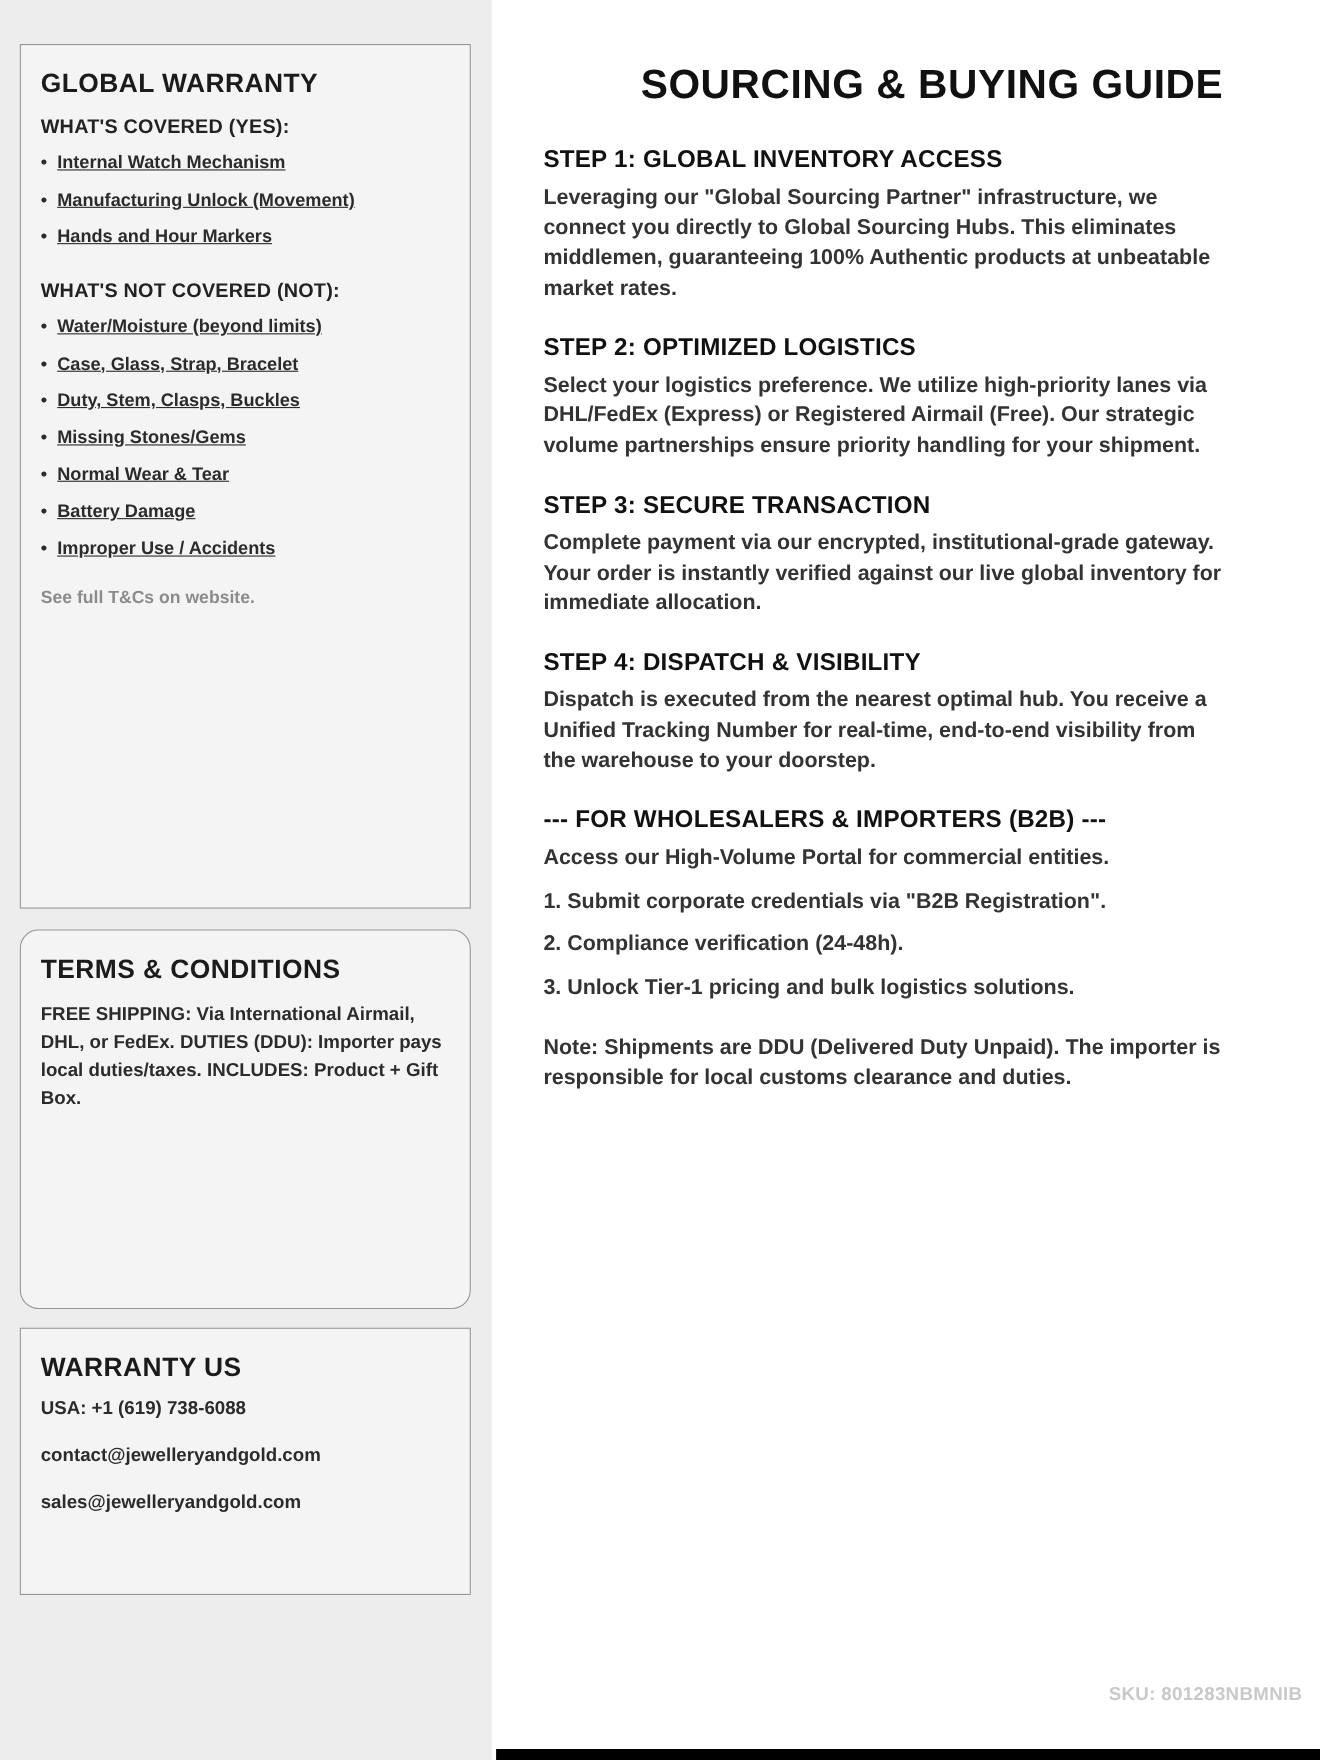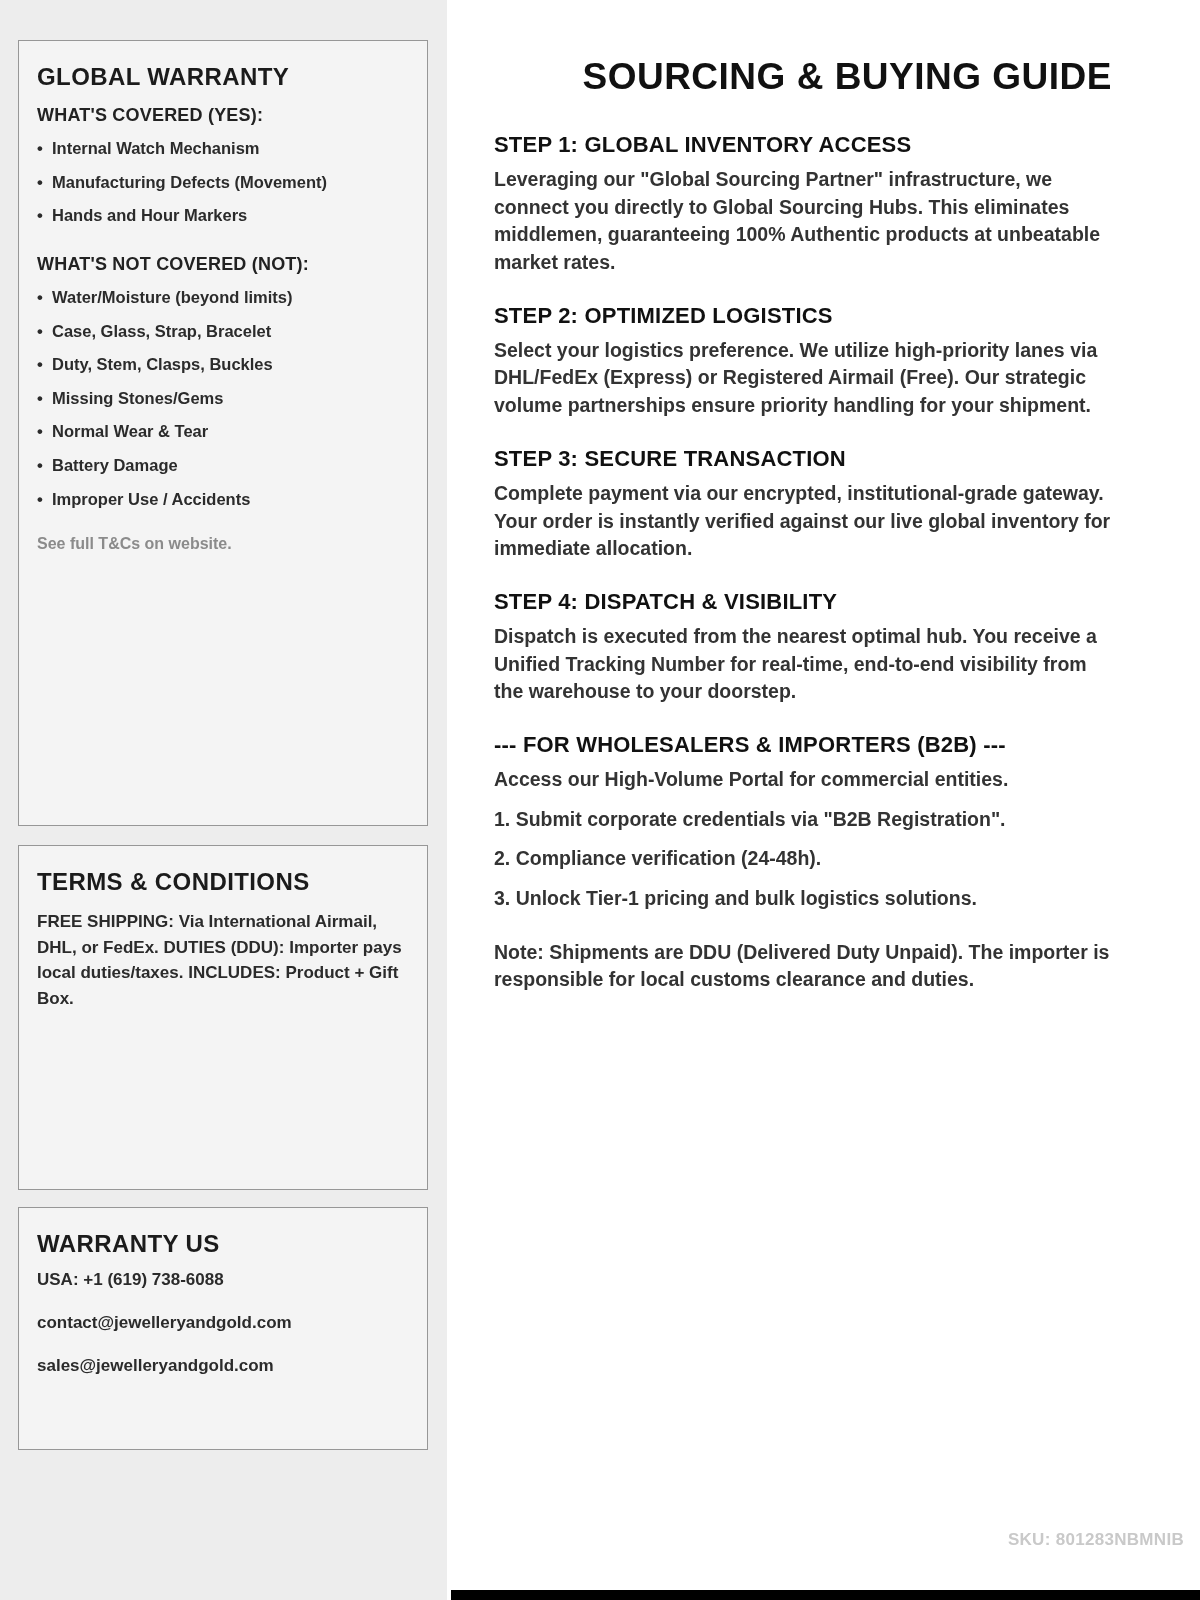--- a/index.html
+++ b/index.html
@@ -19,38 +19,38 @@
   }
   .panel {
     position: absolute;
     left: 18px;
     width: 410px;
     background: #f4f4f4;
     border: 1px solid #979797;
     padding: 22px 18px;
   }
   .panel-warranty { top: 40px;  height: 786px; }
-  .panel-terms    { top: 845px; height: 345px; }
+  .panel-terms    { top: 845px; height: 345px; border-radius: 17px; }
   .panel-contact  { top: 1207px; height: 243px; }
 
   .panel-title {
     font-size: 24px;
     font-weight: 800;
     color: #1b1b1b;
     letter-spacing: 0.4px;
     margin-bottom: 12px;
   }
   .sub-head {
     font-size: 18px;
     font-weight: 800;
     color: #222222;
     margin: 14px 0 12px 0;
     letter-spacing: 0.2px;
   }
-  .bullet-list { list-style: none; }
+  .bullet-list { list-style: none; text-decoration: underline; }
   .bullet-item {
     position: relative;
     font-size: 16.5px;
     font-weight: 600;
     color: #2b2b2b;
     padding-left: 15px;
     margin-bottom: 13px;
     line-height: 1.25;
   }
   .bullet-item::before {
@@ -130,21 +130,21 @@
 </head>
 <body>
 
 <div class="sidebar-bg"></div>
 
 <div class="panel panel-warranty">
   <div class="panel-title">GLOBAL WARRANTY</div>
   <div class="sub-head">WHAT'S COVERED (YES):</div>
   <ul class="bullet-list">
     <li class="bullet-item">Internal Watch Mechanism</li>
-    <li class="bullet-item">Manufacturing Defects (Movement)</li>
+    <li class="bullet-item">Manufacturing Unlock (Movement)</li>
     <li class="bullet-item">Hands and Hour Markers</li>
   </ul>
   <div class="sub-head" style="margin-top:28px;">WHAT'S NOT COVERED (NOT):</div>
   <ul class="bullet-list">
     <li class="bullet-item">Water/Moisture (beyond limits)</li>
     <li class="bullet-item">Case, Glass, Strap, Bracelet</li>
     <li class="bullet-item">Duty, Stem, Clasps, Buckles</li>
     <li class="bullet-item">Missing Stones/Gems</li>
     <li class="bullet-item">Normal Wear &amp; Tear</li>
     <li class="bullet-item">Battery Damage</li>

